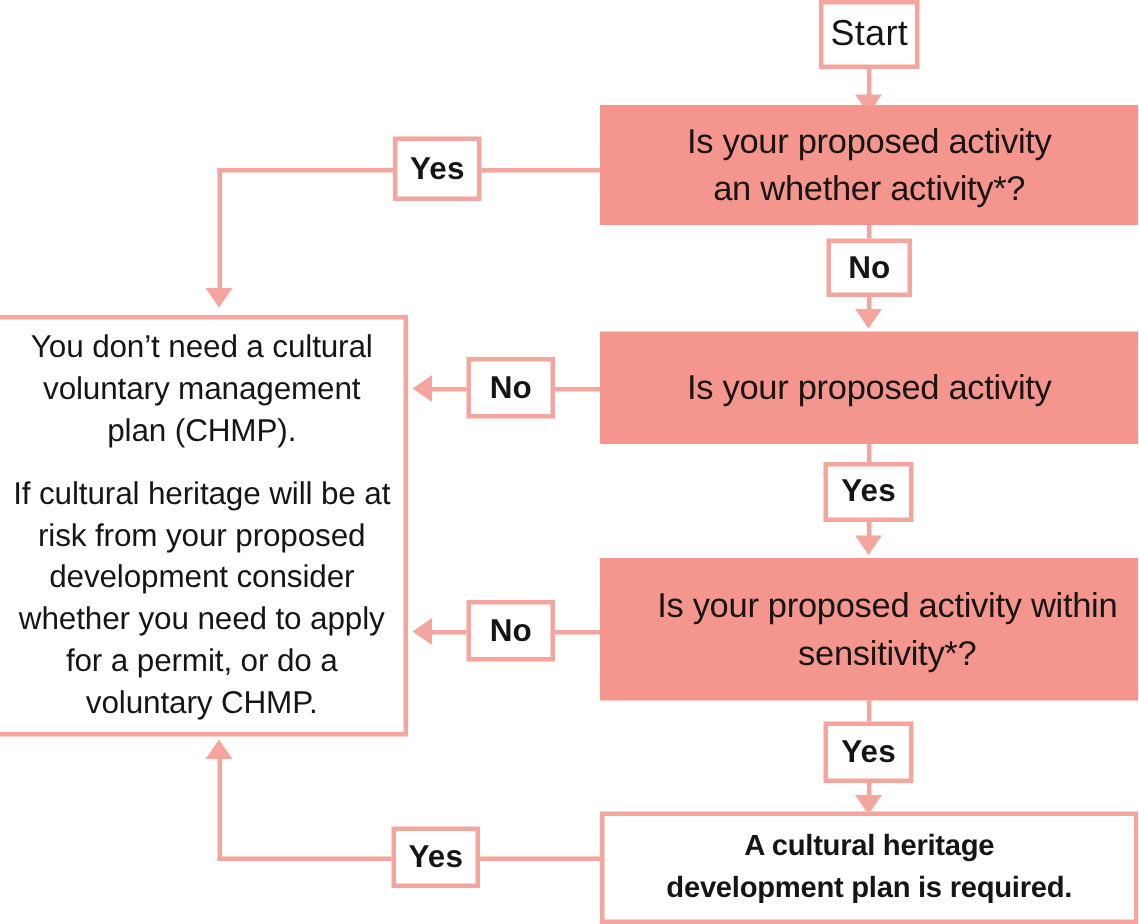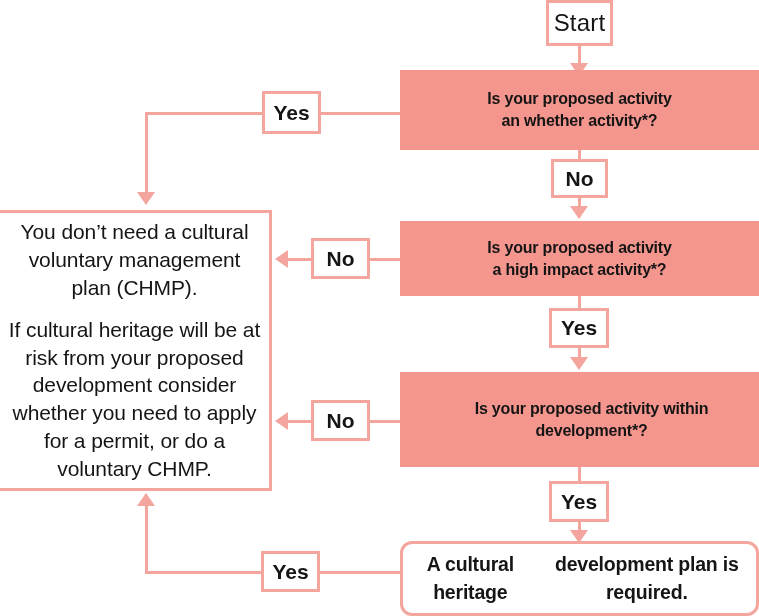--- a/index.html
+++ b/index.html
@@ -20,22 +20,22 @@
     box-sizing: border-box;
     display: flex;
     align-items: center;
     justify-content: center;
     text-align: center;
   }
   
   .decision {
     background: #f5968e;
     color: #151515;
-    font-weight: bold;
-    font-size: 16px;
+    font-weight: normal;
+    font-size: 23px;
     line-height: 1.35;
     letter-spacing: -0.2px;
     border: none;
   }
   
   .outlined {
     background: #ffffff;
     border: 3px solid #f4a59d;
     color: #151515;
   }
@@ -153,51 +153,50 @@
   <div class="node outlined label-box" style="left:262px; top:91px; width:59px; height:43px;">
     <span>Yes</span>
   </div>
 
   <div class="node outlined label-box" style="left:551px; top:159px; width:57px; height:39px;">
     <span>No</span>
   </div>
 
   <div class="node decision" style="left:400px; top:221px; width:359px; height:75px; flex-direction:column;">
     <span>Is your proposed activity</span>
-    <span>a high impact activity*?</span>
   </div>
 
   <div class="node outlined label-box" style="left:311px; top:238px; width:59px; height:41px;">
     <span>No</span>
   </div>
 
   <div class="node outlined label-box" style="left:549px; top:308px; width:60px; height:40px;">
     <span>Yes</span>
   </div>
 
   <div class="node decision" style="left:400px; top:372px; width:359px; height:95px; flex-direction:column;padding-left:24px;">
     <span>Is your proposed activity within</span>
-    <span>development*?</span>
+    <span>sensitivity*?</span>
   </div>
 
   <div class="node outlined label-box" style="left:311px; top:400px; width:59px; height:41px;">
     <span>No</span>
   </div>
 
   <div class="node outlined label-box" style="left:549px; top:481px; width:60px; height:41px;">
     <span>Yes</span>
   </div>
 
   <div class="node outlined info-box" style="left:-3px; top:210px; width:275px; height:281px;">
     <p>You don’t need a cultural voluntary management plan (CHMP).</p>
     <p>If cultural heritage will be at risk from your proposed development consider whether you need to apply for a permit, or do a voluntary CHMP.</p>
   </div>
 
   <div class="node outlined label-box" style="left:261px; top:551px; width:59px; height:41px;">
     <span>Yes</span>
   </div>
 
-  <div class="node outlined outcome" style="left:400px; top:541px; width:359px; height:75px; flex-direction:row;border-radius:12px;">
+  <div class="node outlined outcome" style="left:400px; top:541px; width:359px; height:75px; flex-direction:column;">
     <span>A cultural heritage</span>
     <span>development plan is required.</span>
   </div>
 
 </div>
 
 </body></html>

